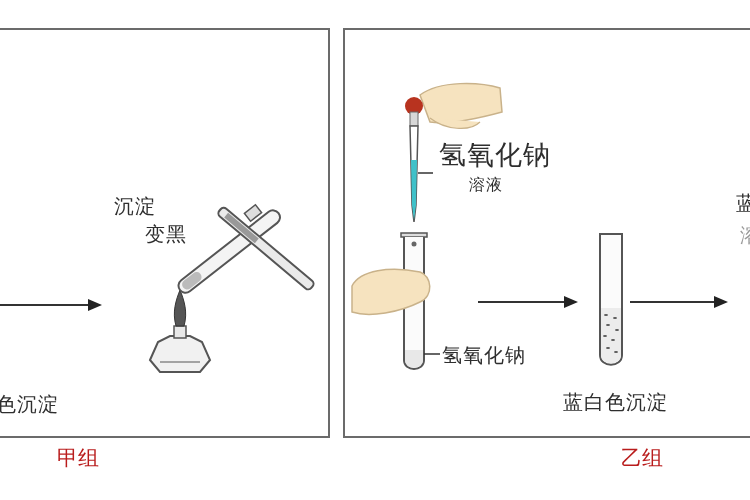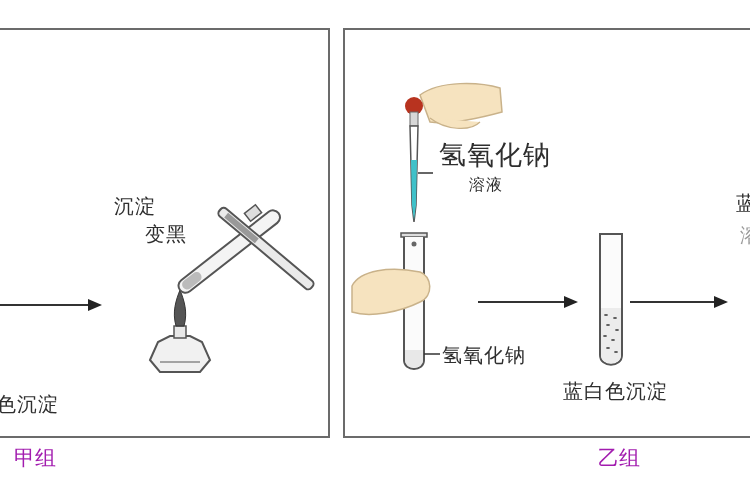--- a/index.html
+++ b/index.html
@@ -1,20 +1,20 @@
 <!DOCTYPE html>
 <html><head>
 <meta charset="utf-8">
 <style>
   html, body { margin:0; padding:0; background:#ffffff; }
   body { width:750px; height:500px; position:relative; overflow:hidden;
          font-family: "DejaVu Sans", "Liberation Sans", sans-serif; color:#333; }
   .panel { position:absolute; border:2px solid #6b6b6b; background:#fff; box-sizing:border-box; }
   .lbl { position:absolute; font-size:20px; line-height:26px; color:#2e2e2e; letter-spacing:1px; white-space:nowrap; }
-  .caption { position:absolute; font-size:21px; color:#a21caf; white-space:nowrap; }
+  .caption { position:absolute; font-size:21px; color:#b91c1c; white-space:nowrap;margin-left:43px; }
   svg.layer { position:absolute; left:0; top:0; }
 </style>
 </head>
 <body>
 
 <div class="panel" style="left:-4px; top:28px; width:334px; height:410px;"></div>
 
 <div class="panel" style="left:343px; top:28px; width:420px; height:410px;"></div>
 
 <svg class="layer" width="750" height="500">
@@ -89,18 +89,18 @@
   </g>
 </svg>
 
 <div class="lbl" style="left:114px; top:193px;">沉淀</div>
 <div class="lbl" style="left:114px; top:221px;margin-left:31px;">变黑</div>
 <div class="lbl" style="left:-4px; top:391px;">色沉淀</div>
 
 <div class="lbl" style="left:439px; top:142px; font-size:27px;">氢氧化钠</div>
 <div class="lbl" style="left:469px; top:172px; font-size:16px;">溶液</div>
 <div class="lbl" style="left:442px; top:342px;">氢氧化钠</div>
-<div class="lbl" style="left:563px; top:380px;font-family:Liberation Mono, monospace;">蓝白色沉淀</div>
+<div class="lbl" style="left:563px; top:389px;">蓝白色沉淀</div>
 <div class="lbl" style="left:736px; top:190px;">蓝</div>
 <div class="lbl" style="left:740px; top:222px; color:#999;">溶</div>
 
 <div class="caption" style="left:14px; top:444px;">甲组</div>
-<div class="caption" style="left:598px; top:444px;">乙组</div>
+<div class="caption" style="left:578px; top:444px;">乙组</div>
 
 </body></html>

